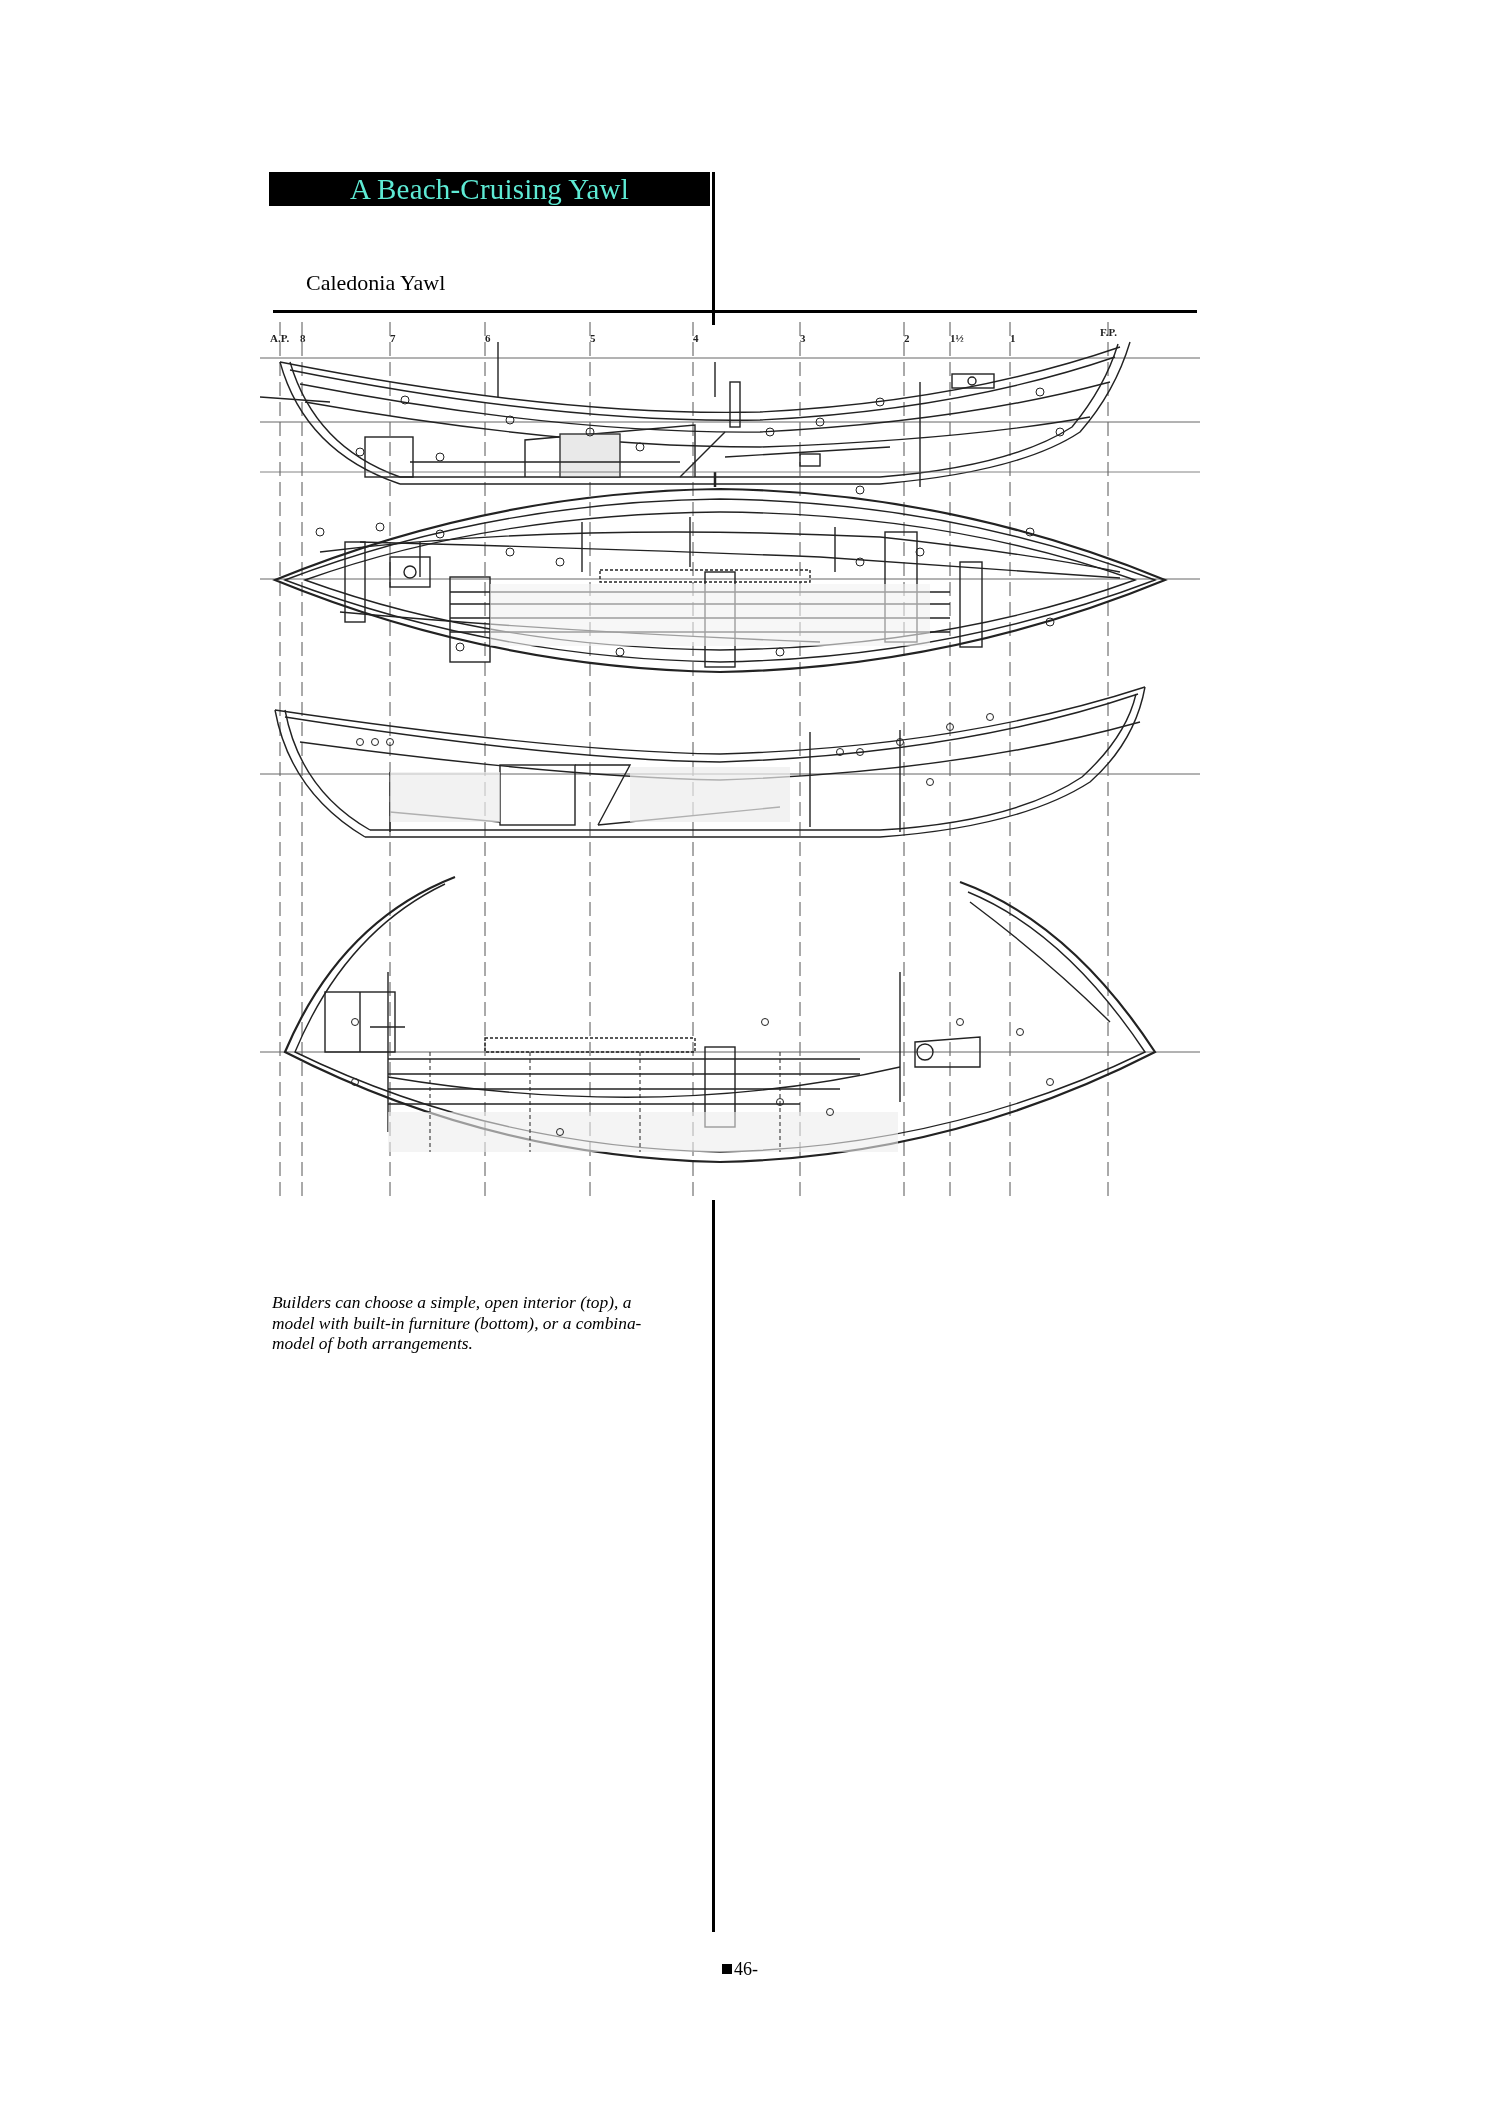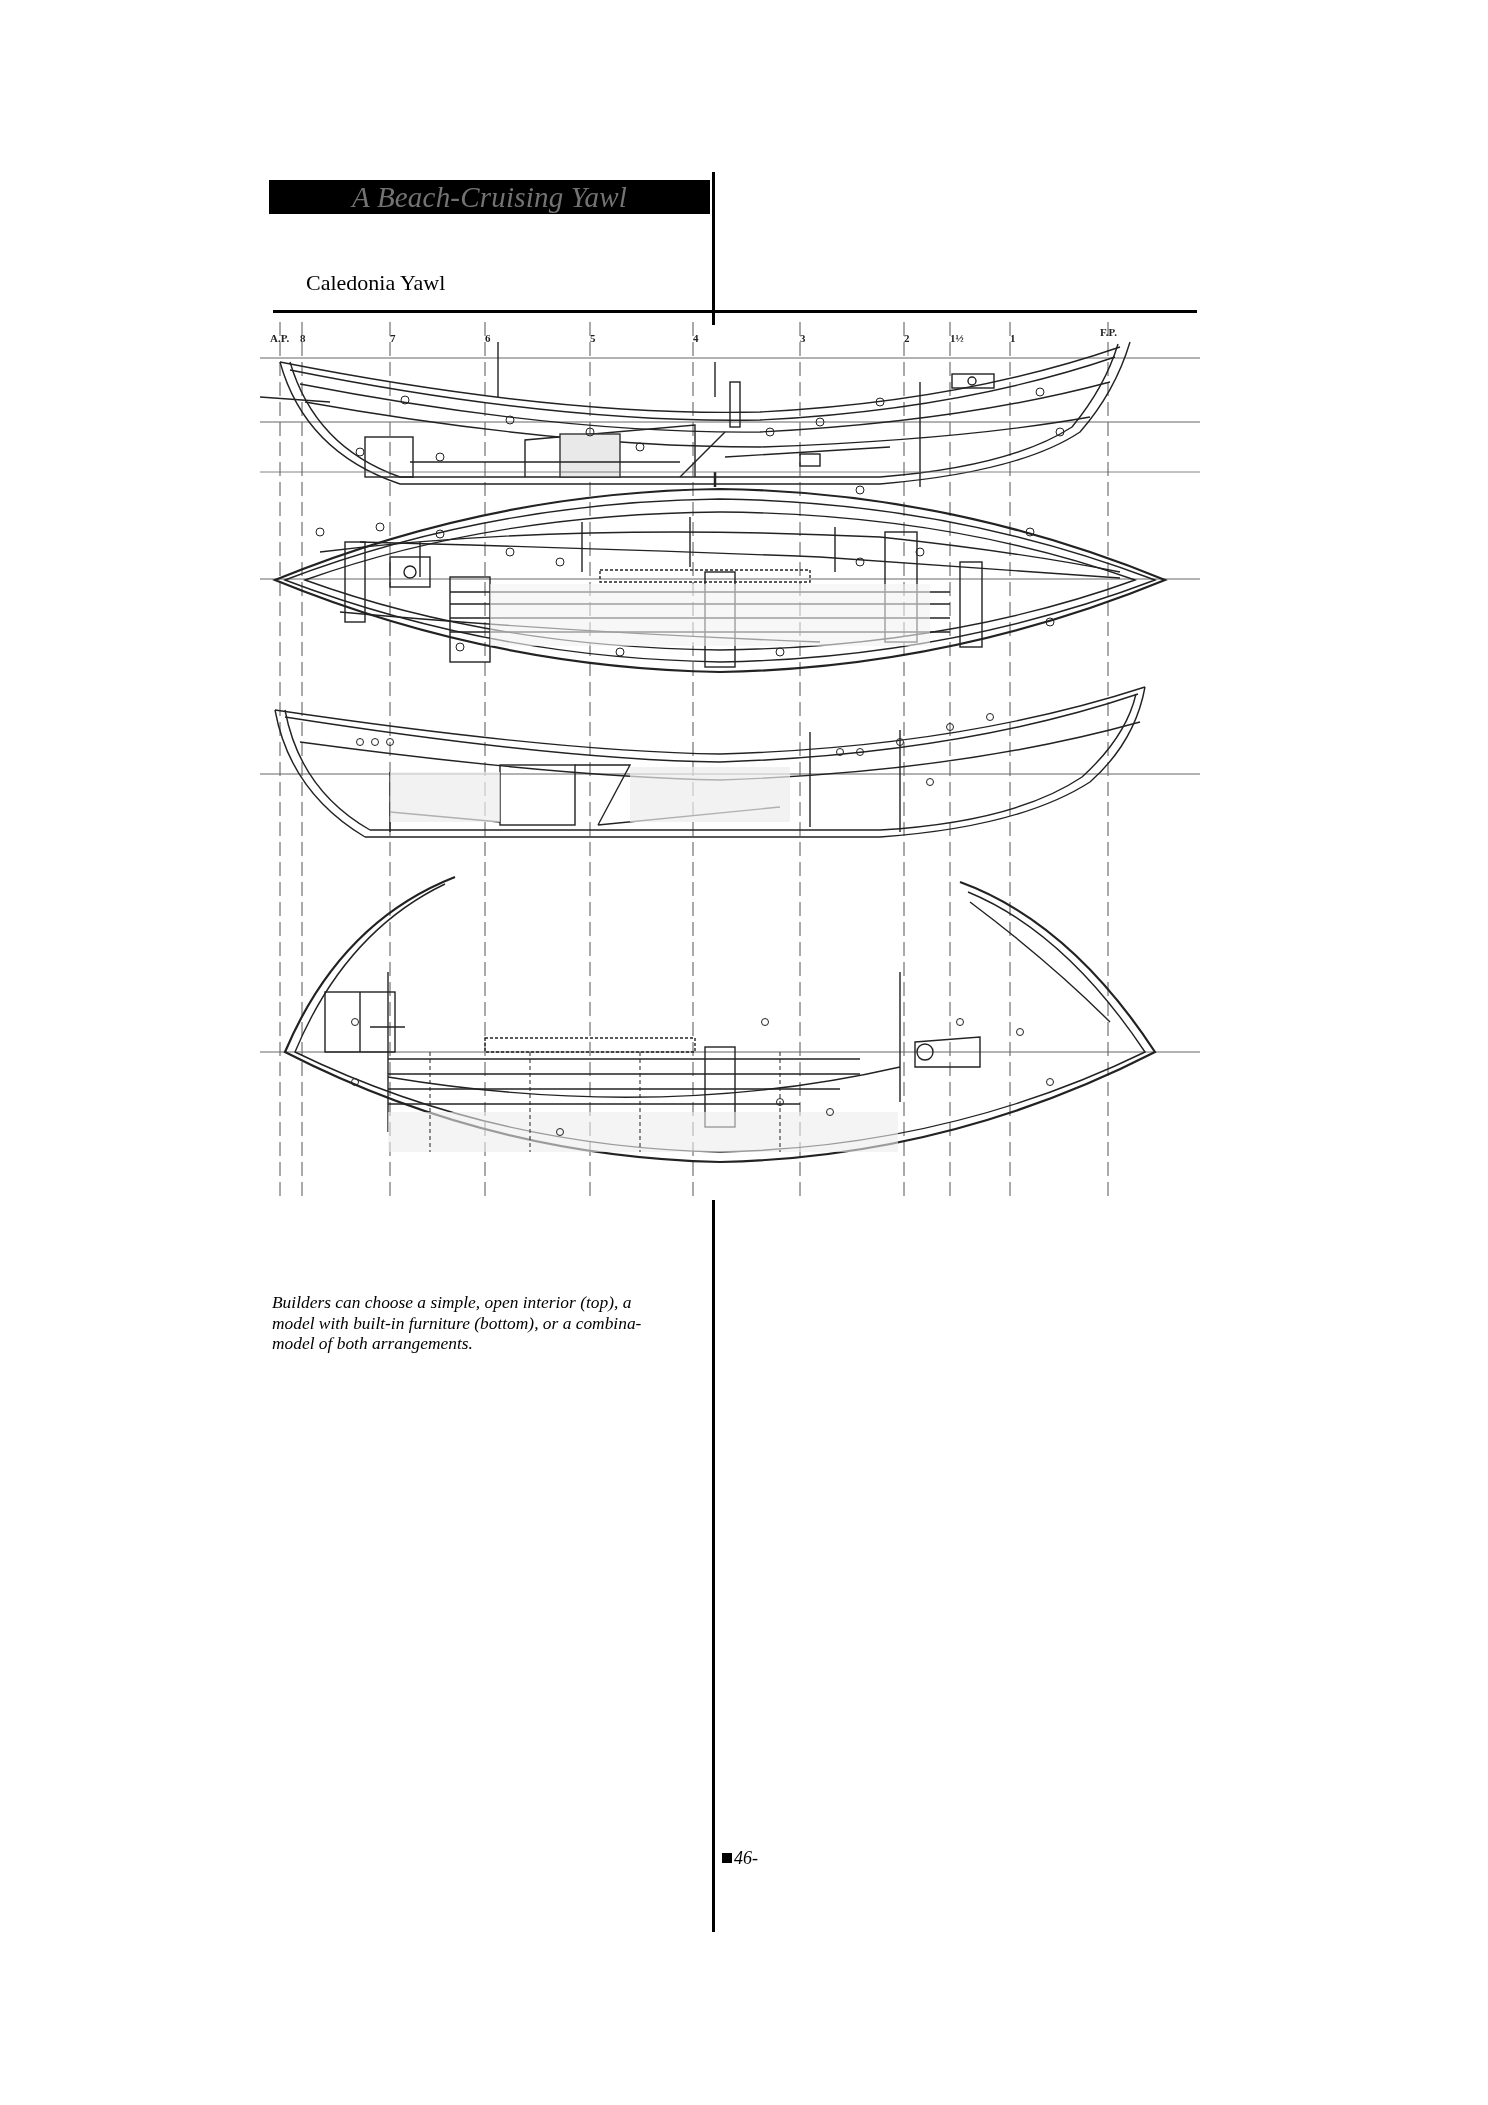--- a/index.html
+++ b/index.html
@@ -1,26 +1,26 @@
 <!DOCTYPE html>
 <html><head>
 <meta charset="utf-8">
 <style>
   html, body { margin:0; padding:0; background:#ffffff; }
   body { width:1488px; height:2105px; position:relative; overflow:hidden; font-family:"Liberation Serif", "DejaVu Serif", serif; color:#000; }
-  .title-bar { position:absolute; left:269px; top:172px; width:441px; height:34px; background:#000; color:#737373; font-style:italic; font-size:29px; line-height:34px; text-align:center; letter-spacing:0.2px;margin-top:8px; }
+  .title-bar { position:absolute; left:269px; top:172px; width:441px; height:34px; background:#000; color:#5eead4; font-size:29px; line-height:34px; text-align:center; letter-spacing:0.2px; }
   .subtitle { position:absolute; left:306px; top:268px; font-size:22px; line-height:30px; }
   .vrule-top { position:absolute; left:712px; top:172px; width:3px; height:153px; background:#000; }
   .vrule-bottom { position:absolute; left:712px; top:1200px; width:3px; height:732px; background:#000; }
   .hrule { position:absolute; left:273px; top:310px; width:924px; height:3px; background:#000; }
   .figure { position:absolute; left:260px; top:322px; width:940px; height:885px; }
   .figure svg { width:100%; height:100%; display:block; }
   .caption { position:absolute; left:272px; top:1292px; width:440px; font-style:italic; font-size:17.4px; line-height:20.5px; }
   .caption span { display:block; white-space:nowrap; }
-  .page-number { position:absolute; left:722px; top:1847px; font-style:italic; font-size:18px; line-height:22px; }
+  .page-number { position:absolute; left:722px; top:1958px; font-size:18px; line-height:22px; }
   .page-number .sq { display:inline-block; width:10px; height:10px; background:#000; margin-right:2px; vertical-align:1px; }
 </style>
 </head>
 <body>
 
 <div class="title-bar">
   <span>A Beach-Cruising Yawl</span>
 </div>
 
 <div class="subtitle">Caledonia Yawl</div>

